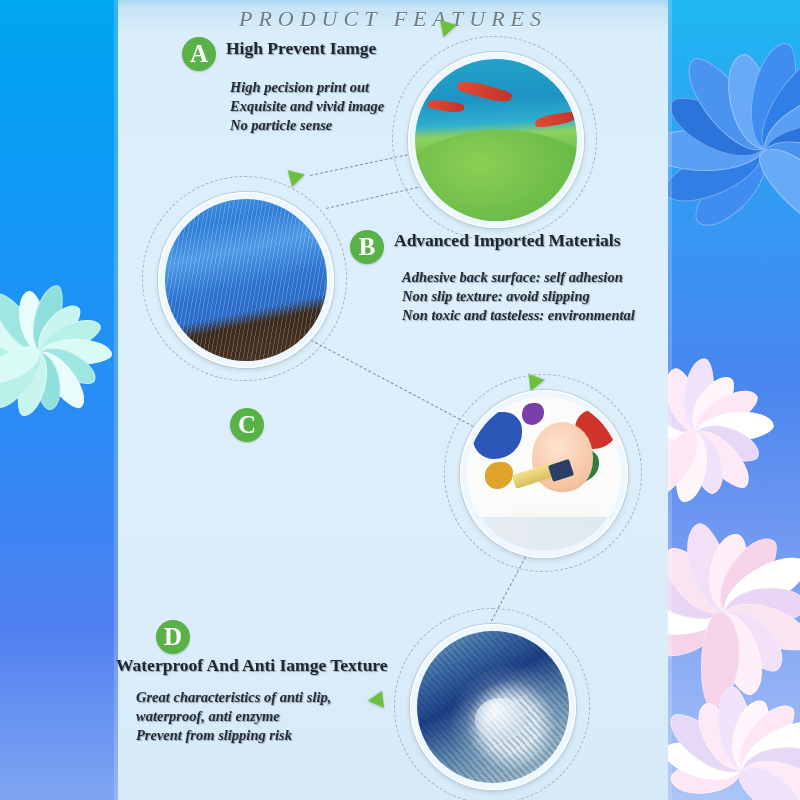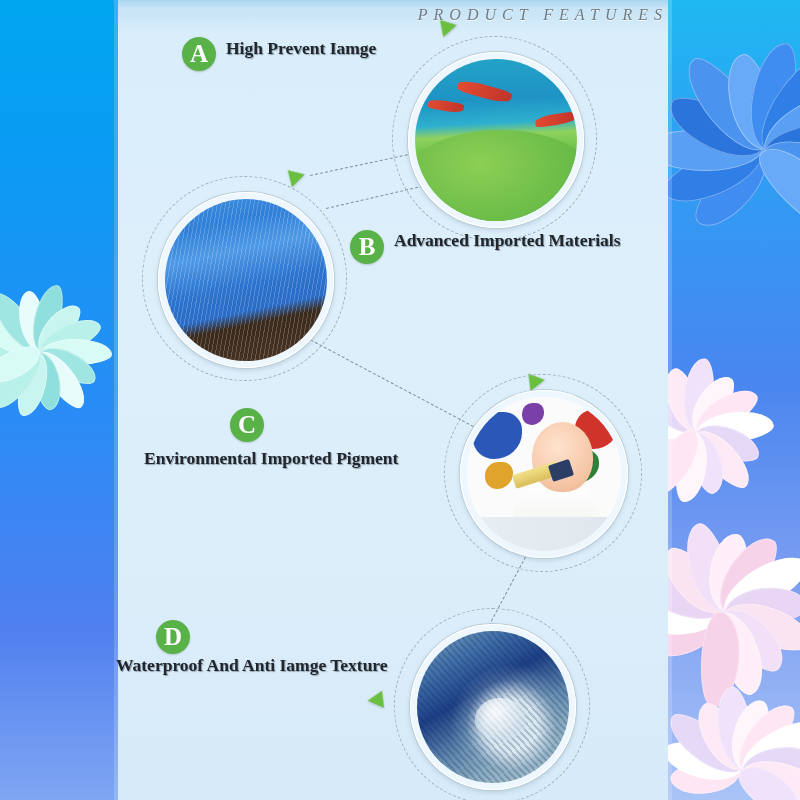--- a/index.html
+++ b/index.html
@@ -48,24 +48,24 @@
     background: linear-gradient(180deg,#bfe0f4 0%,#d9edfa 4%,#ddeffb 40%,#dcedfa 75%,#d6eaf9 100%);
   }
   #panel::before{
     content:""; position:absolute; left:0; right:0; top:0; height:10px;
     background:linear-gradient(180deg,#a9d6ef,#cfe7f7);
   }
 
   
   .title {
     position:absolute; left:0; right:0; top:6px;
-    text-align:right;
+    text-align:center;
     font-family:"Liberation Serif", serif;
     font-style:italic;
-    font-size:16px;
+    font-size:22px;
     letter-spacing:6px;
     color:#6d7b84;
     text-shadow: 0 1px 0 rgba(255,255,255,.85);
   }
 
   
   .badge {
     position:absolute;
     width:34px; height:34px; border-radius:50%;
     background:#59b247;
@@ -286,56 +286,70 @@
         <div class="imgA">
           <div class="koi" style="left:26%; top:16%; width:34%; height:8%; transform:rotate(16deg);"></div>
           <div class="koi" style="left:8%;  top:26%; width:22%; height:6%; transform:rotate(10deg);"></div>
           <div class="koi" style="left:74%; top:34%; width:26%; height:7%; transform:rotate(-8deg);"></div>
         </div>
       </div>
     </div>
 
     <div class="badge" style="left:64px; top:37px;">A</div>
     <div class="heading" style="left:108px; top:38px;">High Prevent Iamge</div>
+    <div class="bullets" style="left:112px; top:78px;">
+      <div>High pecision print out</div>
+      <div>Exquisite and vivid image</div>
+      <div>No particle sense</div>
+    </div>
 
     <div class="ring-dashed" style="left:24px; top:176px; width:205px; height:205px;"></div>
     <div class="photo" style="left:40px; top:192px; width:176px; height:176px;">
       <div class="photo-inner">
         <div class="imgB"></div>
       </div>
     </div>
 
     <div class="badge" style="left:232px; top:230px;">B</div>
     <div class="heading" style="left:276px; top:230px;text-align:center;">Advanced Imported Materials</div>
+    <div class="bullets" style="left:284px; top:268px;">
+      <div>Adhesive back surface: self adhesion</div>
+      <div>Non slip texture: avoid slipping</div>
+      <div>Non toxic and tasteless: environmental</div>
+    </div>
 
     <div class="ring-dashed" style="left:326px; top:374px; width:198px; height:198px;"></div>
     <div class="photo" style="left:342px; top:390px; width:168px; height:168px;">
       <div class="photo-inner">
         <div class="imgC">
           <div class="splat" style="left:4%;  top:10%; width:32%; height:30%; background:#2b58b8;"></div>
           <div class="splat" style="left:70%; top:8%;  width:28%; height:26%; background:#d0332a;"></div>
           <div class="splat" style="left:60%; top:34%; width:26%; height:22%; background:#2f7f3a;"></div>
           <div class="splat" style="left:12%; top:42%; width:18%; height:18%; background:#e0a32c;"></div>
           <div class="splat" style="left:36%; top:4%;  width:14%; height:14%; background:#7a3fa8;"></div>
           <div class="baby-body"></div>
           <div class="baby-head"></div>
           <div class="brush-h"></div>
           <div class="brush-t"></div>
           <div class="splat" style="left:2%; top:78%; width:96%; height:24%; border-radius:4px; background:linear-gradient(90deg,#e8eef2,#dfe7ee);"></div>
         </div>
       </div>
     </div>
 
     <div class="badge" style="left:112px; top:408px;">C</div>
-    <div class="heading" style="left:26px; top:448px;">Environmental Imported Pigment</div>
 
     <div class="ring-dashed" style="left:276px; top:608px; width:196px; height:196px;"></div>
     <div class="photo" style="left:292px; top:624px; width:166px; height:166px;">
       <div class="photo-inner">
         <div class="imgD"></div>
       </div>
     </div>
 
     <div class="badge" style="left:38px; top:620px;">D</div>
     <div class="heading" style="left:-2px; top:655px;">Waterproof And Anti Iamge Texture</div>
+    <div class="bullets" style="left:18px; top:688px;">
+      <div>Great characteristics of anti slip,</div>
+      <div>waterproof, anti enzyme</div>
+      <div>Prevent from slipping risk</div>
+    </div>
 
   </div>
 </div>
 
 </body></html>

